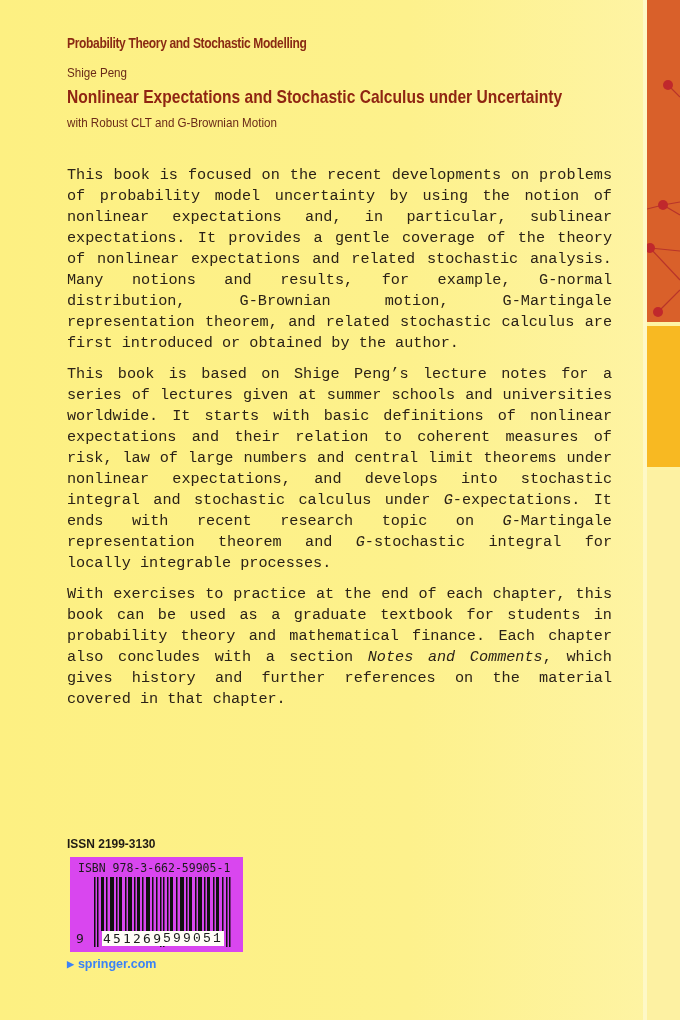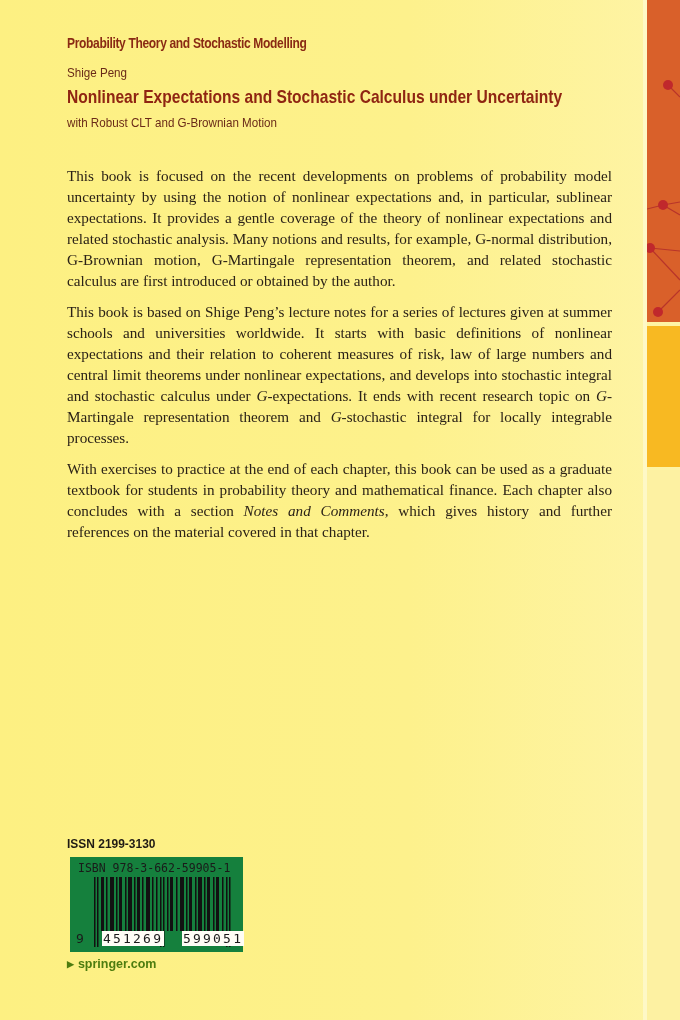--- a/index.html
+++ b/index.html
@@ -27,55 +27,55 @@
   }
   .subtitle {
     position:absolute; left:67px; top:115px;
     font-family: "Liberation Sans", sans-serif; font-size:13.5px; color:#6a2a18;
     white-space:nowrap; transform: scaleX(0.86); transform-origin:left;
   }
   .body-text {
     position:absolute; left:67px; top:165px; width:545px;
     font-size:15.2px; line-height:21px; color:#2b2217; text-align:justify;
   }
-  .body-text p { margin:0 0 10px 0; }
+  .body-text p { margin:0 0 10px 0;font-family:Liberation Mono, monospace; }
   .body-text i { font-style:italic; }
   .strip {
     position:absolute; left:647px; width:33px;
   }
   .strip-edge {
     position:absolute; left:643px; top:0; width:4px; height:1020px; background:#fef8c6;
   }
   .strip-orange { top:0; height:322px; background:#d9602a; }
   .strip-gold { top:326px; height:141px; background:#f8b922; }
   .strip-pale { top:470px; height:550px; background:#fdf1a2; }
   .network { position:absolute; left:647px; top:0; width:33px; height:322px; }
   .issn {
     position:absolute; left:67px; top:836px;
     font-family: "Liberation Sans", sans-serif; font-weight:bold; font-size:13px; color:#1f1a14;
     transform: scaleX(0.92); transform-origin:left;
   }
   .barcode-box {
-    position:absolute; left:70px; top:857px; width:173px; height:95px; background:#15803d;
+    position:absolute; left:70px; top:857px; width:173px; height:95px; background:#d946ef;
   }
   .isbn-text {
     position:absolute; left:8px; top:4px;
     font-family: "DejaVu Sans Mono", monospace; font-size:11.5px; color:#1a1a1a; white-space:nowrap;
   }
   .bars { position:absolute; left:24px; top:20px; width:140px; height:70px; }
   .digit-row {
     position:absolute; top:74px; left:0; width:173px;
     font-family: "DejaVu Sans Mono", monospace; font-size:13px; color:#1a1a1a;
   }
   .digit-first { position:absolute; left:6px; }
   .digit-g1 { position:absolute; left:32px; letter-spacing:2.2px; background:#fffdf6; padding:0 1px; }
-  .digit-g2 { position:absolute; left:112px; letter-spacing:2.2px; background:#fffdf6; padding:0 1px; }
+  .digit-g2 { position:absolute; left:92px; letter-spacing:2.2px; background:#fffdf6; padding:0 1px;font-family:Liberation Mono, monospace; }
   .springer {
     position:absolute; left:67px; top:957px;
-    font-family: "Liberation Sans", sans-serif; font-weight:bold; font-size:12.5px; color:#4d7c0f;
+    font-family: "Liberation Sans", sans-serif; font-weight:bold; font-size:12.5px; color:#3b82f6;
   }
   .springer .arrow { font-size:9px; margin-right:4px; position:relative; top:-1px; }
 </style>
 </head>
 <body>
 
 <div class="series">Probability Theory and Stochastic Modelling</div>
 <div class="author">Shige Peng</div>
 <div class="title">Nonlinear Expectations and Stochastic Calculus under Uncertainty</div>
 <div class="subtitle">with Robust CLT and G-Brownian Motion</div>

